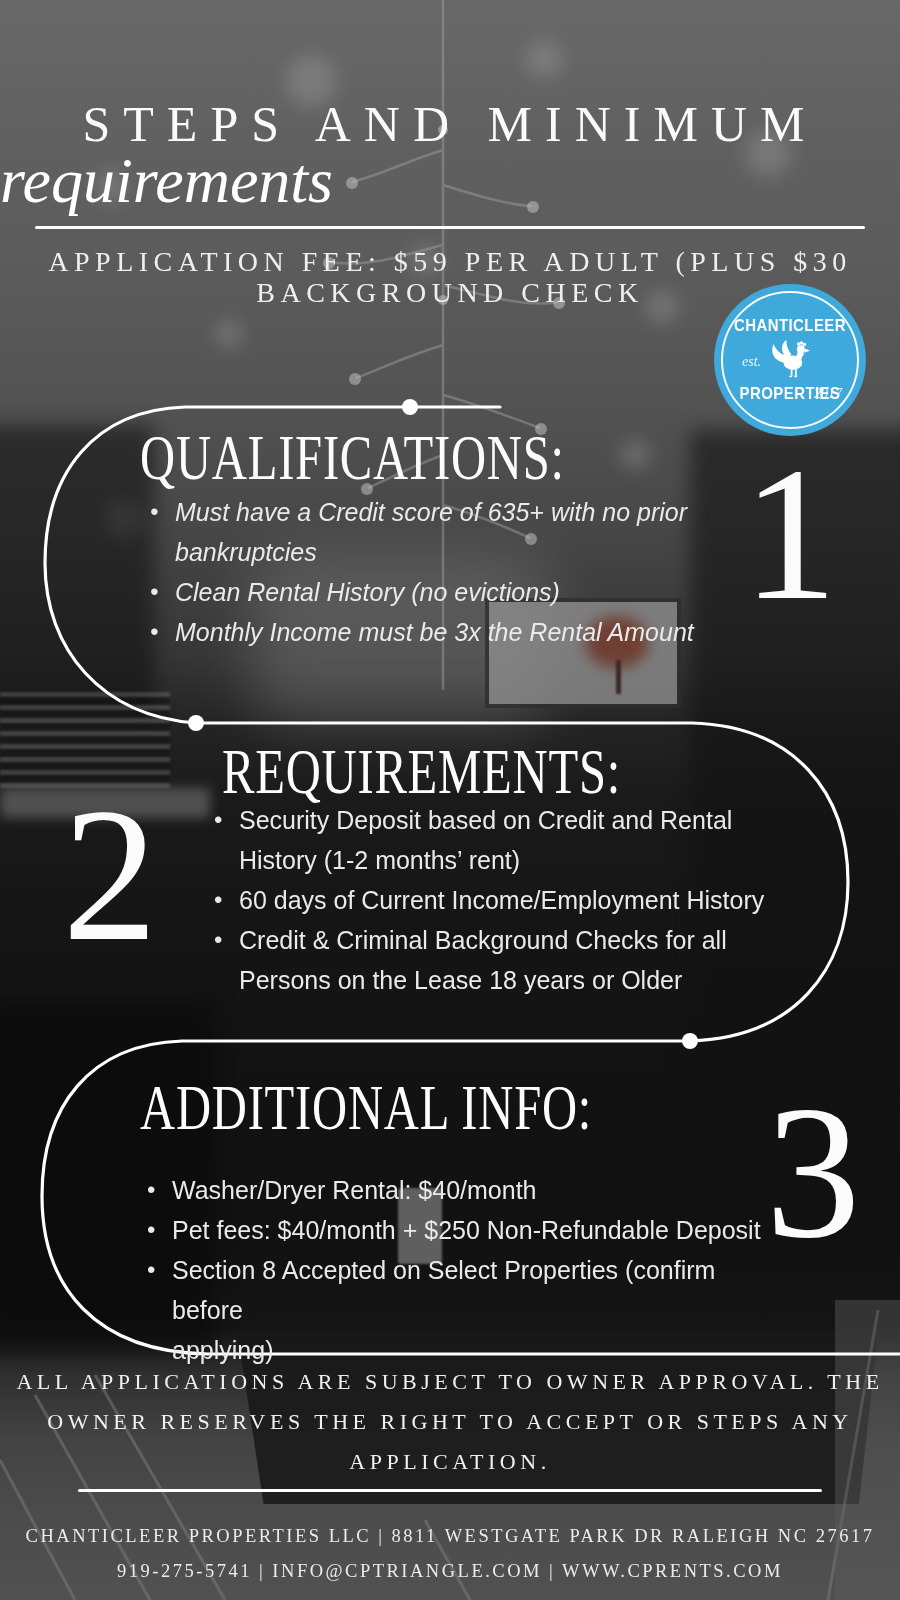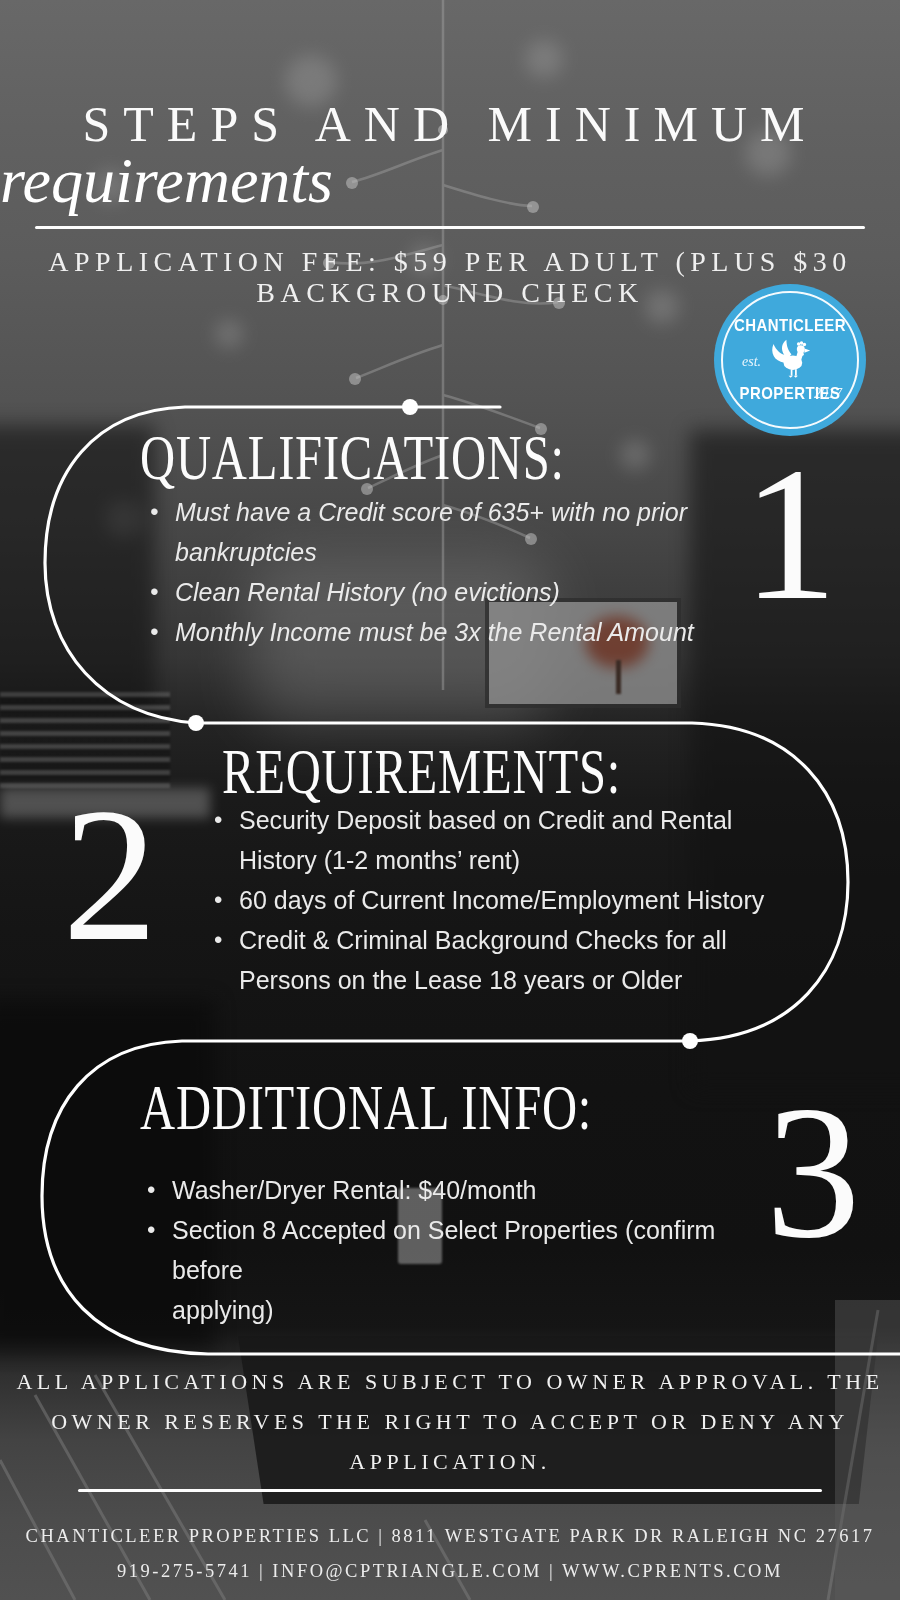--- a/index.html
+++ b/index.html
@@ -231,24 +231,25 @@
 History (1-2 months’ rent)</li>
     <li>60 days of Current Income/Employment History</li>
     <li>Credit &amp; Criminal Background Checks for all
 Persons on the Lease 18 years or Older</li>
   </ul>
 
   <div class="abs serif sec-num" style="left:738px;top:1077px;">3</div>
   <div class="abs serif sec-heading" style="left:140px;top:1078px;">ADDITIONAL INFO:</div>
   <ul class="bullets abs" style="left:145px;top:1134px;width:640px;margin-top:36px;">
     <li>Washer/Dryer Rental: $40/month</li>
+    <li>Pet fees: $40/month + $250 Non-Refundable Deposit</li>
     <li>Section 8 Accepted on Select Properties (confirm before
 applying)</li>
   </ul>
 
   <div class="abs serif footer-notice">ALL APPLICATIONS ARE SUBJECT TO OWNER APPROVAL. THE
-OWNER RESERVES THE RIGHT TO ACCEPT OR DENY ANY
+OWNER RESERVES THE RIGHT TO ACCEPT OR STEPS ANY
 APPLICATION.</div>
   <div class="abs hr hr2"></div>
   <div class="abs serif contact" style="top:1524px;">CHANTICLEER PROPERTIES LLC | 8811 WESTGATE PARK DR RALEIGH NC 27617</div>
   <div class="abs serif contact" style="top:1559px;">919-275-5741 | INFO@CPTRIANGLE.COM | WWW.CPRENTS.COM</div>
 
 </div>
 
 </body></html>

